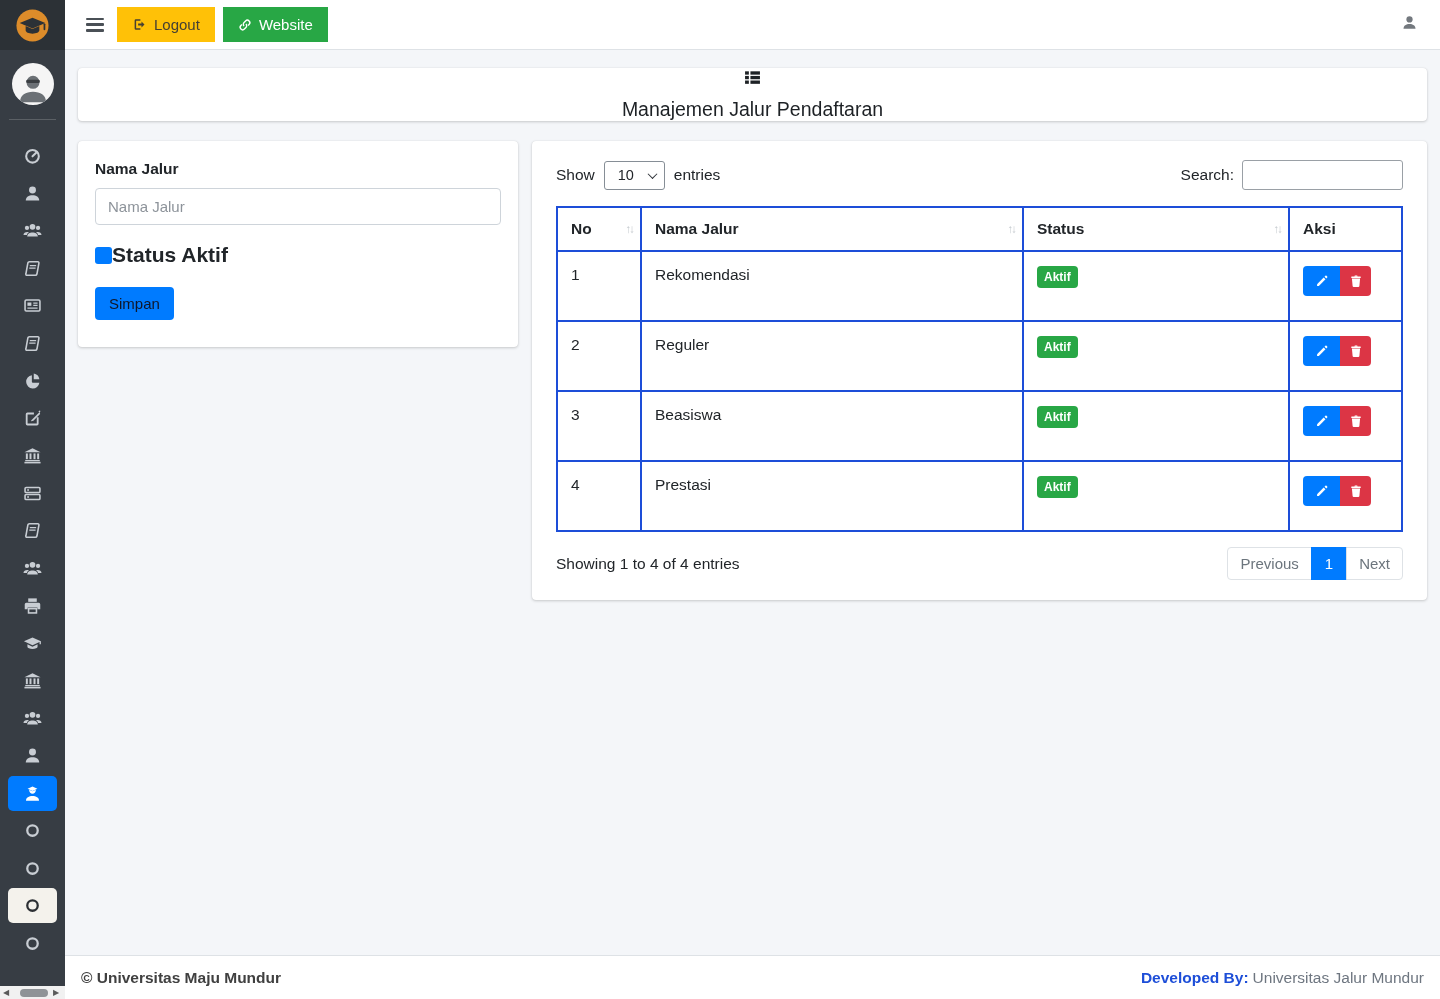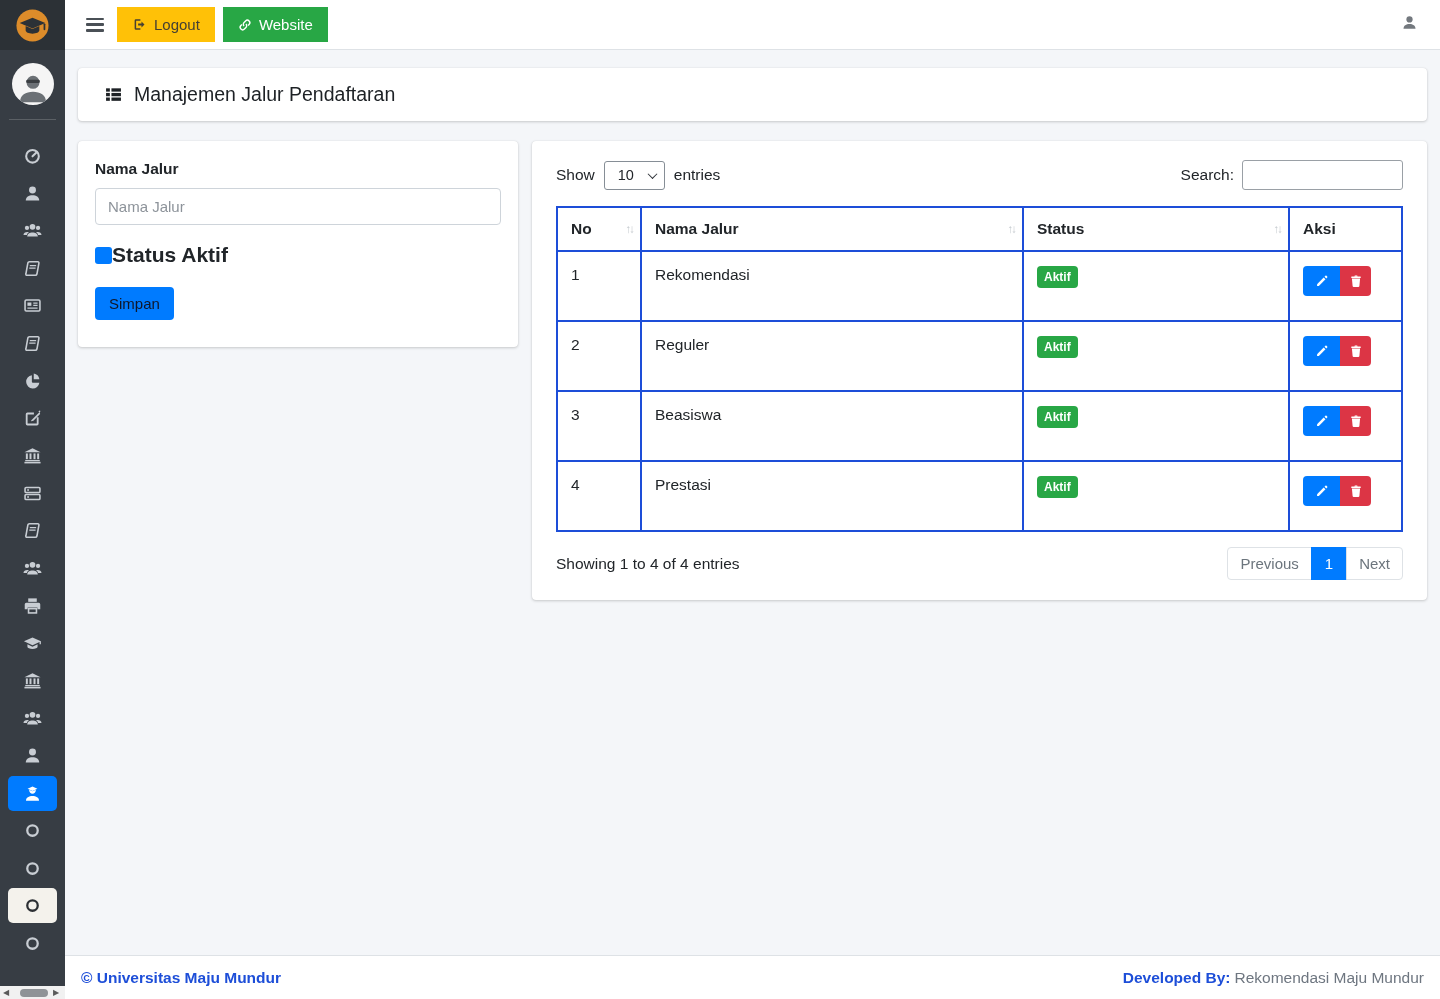--- a/index.html
+++ b/index.html
@@ -31,21 +31,21 @@
   .tb-btn { height:35px; display:flex; align-items:center; gap:7px; padding:0 15px; font-size:15px; cursor:pointer; border:none; }
   .btn-logout { margin-left:13px; background:#ffc107; color:#454033; }
   .btn-logout .ic { width:15px; height:15px; fill:#454033; }
   .btn-website { margin-left:8px; background:#28a745; color:#fff; }
   .btn-website .ic { width:14px; height:14px; stroke:#fff; fill:none; stroke-width:2.4; }
   .tb-user { margin-left:auto; margin-right:22px; cursor:pointer; }
   .tb-user svg { width:17px; height:17px; fill:#73787e; }
 
   
   .main { position:absolute; left:65px; top:50px; width:1375px; bottom:44px; padding:18px 13px 0 13px; }
-  .card { background:#fff; border-radius:4px; box-shadow:0 0 1px rgba(0,0,0,.12), 0 1px 3px rgba(0,0,0,.18); }
+  .card { background:#fff; border-radius:4px; box-shadow:0 0 1px rgba(0,0,0,.12), 0 1px 3px rgba(0,0,0,.18);flex-direction:column; }
   .title-card { height:53px; display:flex; align-items:center; gap:11px; padding:0 26px; }
   .title-card .ic { width:19px; height:19px; fill:#1d2125; }
   .page-title { font-size:19.5px; color:#1d2125; }
 
   .grid { display:flex; margin-top:20px; }
   .col-l { width:440px; margin-right:14px; flex:none; }
   .col-r { flex:1; }
 
   
   .form-card { padding:19px 17px 27px; }
@@ -81,21 +81,21 @@
 
   .dt-bottom { margin-top:15px; display:flex; align-items:center; font-size:15.5px; }
   .pagination { margin-left:auto; display:flex; }
   .page { height:33px; display:flex; align-items:center; padding:0 12px; border:1px solid #dee2e6; background:#fff; color:#6c757d; font-size:15px; cursor:pointer; margin-left:-1px; }
   .page.first { border-radius:4px 0 0 4px; margin-left:0; }
   .page.last { border-radius:0 4px 4px 0; }
   .page.active { background:#007bff; border-color:#007bff; color:#fff; padding:0 13px; }
 
   
   .footer { position:absolute; left:65px; bottom:0; width:1375px; height:44px; background:#fff; border-top:1px solid #dee2e6; display:flex; align-items:center; padding:0 16px; font-size:15.5px; z-index:10; }
-  .foot-left { font-weight:bold; color:#1d4ed8; }
+  .foot-left { font-weight:bold; color:#404040; }
   .foot-right { margin-left:auto; color:#6e7680; }
   .foot-right b { color:#1d4ed8; margin-right:4px; }
 </style>
 </head>
 <body>
 
 <svg width="0" height="0" style="position:absolute">
   <defs>
     <symbol id="i-logo" viewBox="0 0 24 24">
       <circle cx="12" cy="12" r="11" fill="#dd8c2a"></circle>
@@ -494,15 +494,15 @@
           </div>
         </div>
       </div>
     </div>
   </div>
 </main>
 
 <footer class="footer">
   <span class="foot-left">© Universitas Maju Mundur</span>
   <span class="foot-right">
-    <b>Developed By:</b><span>Rekomendasi Maju Mundur</span>
+    <b>Developed By:</b><span>Universitas Jalur Mundur</span>
   </span>
 </footer>
 
 </body></html>

